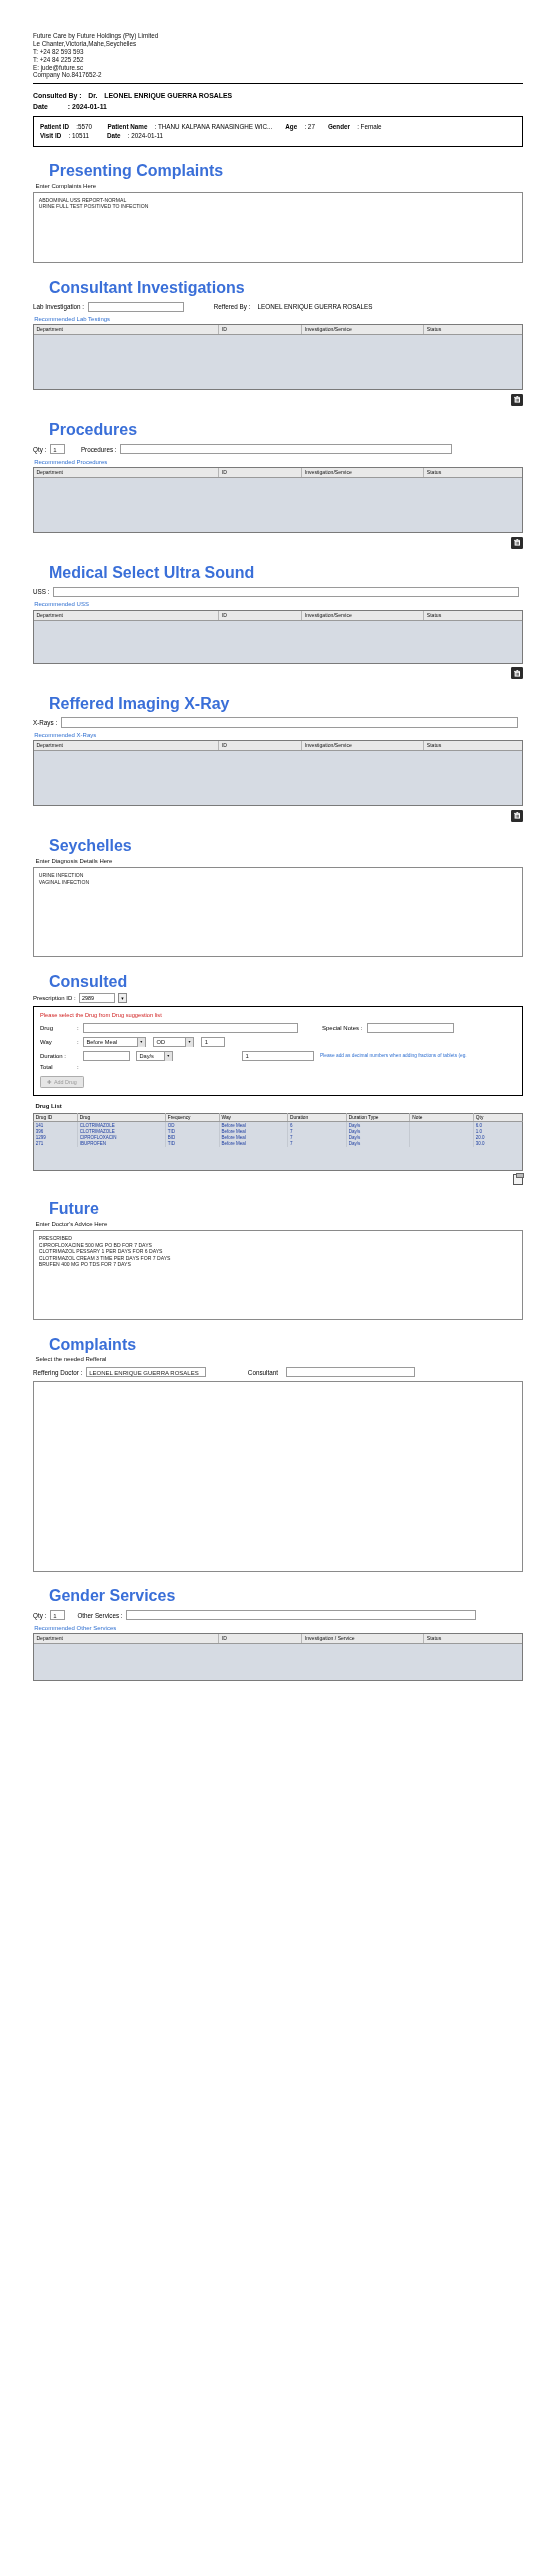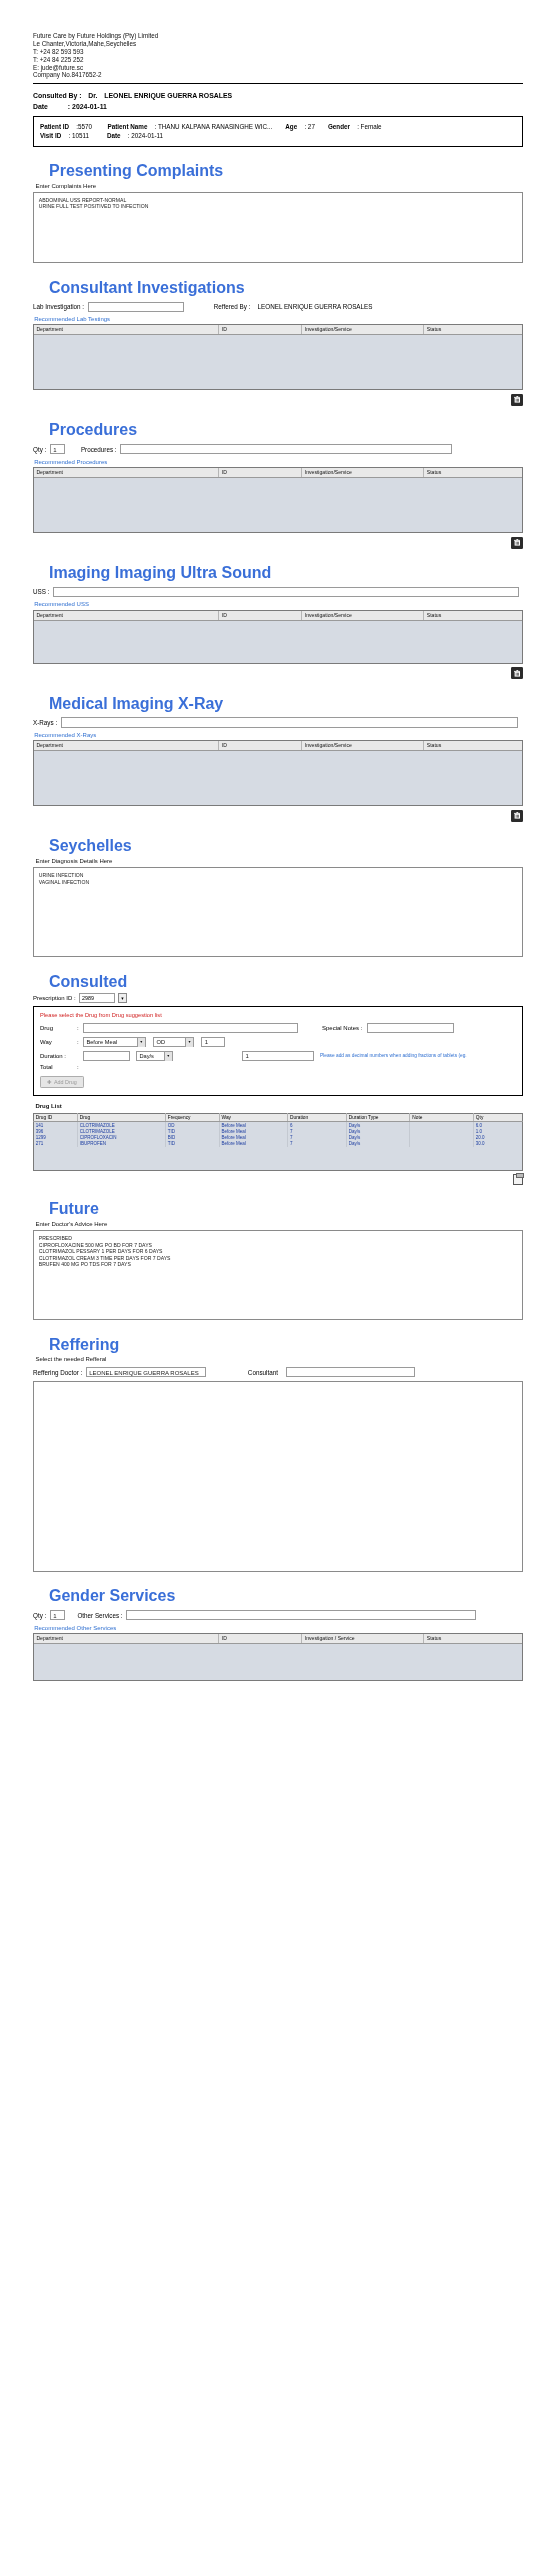--- a/index.html
+++ b/index.html
@@ -343,21 +343,21 @@
           <rect x="1" y="3" width="9" height="8" fill="#fff"></rect>
           <rect x="0" y="1.5" width="11" height="1.5" fill="#fff"></rect>
           <rect x="4" y="0" width="3" height="1.5" fill="#fff"></rect>
           <rect x="3" y="4.5" width="1" height="5" fill="#2b2b2b"></rect>
           <rect x="5" y="4.5" width="1" height="5" fill="#2b2b2b"></rect>
           <rect x="7" y="4.5" width="1" height="5" fill="#2b2b2b"></rect>
         </svg>
     </div>
   </div>
 
-  <h2 class="section">Imaging Imaging Ultra Sound</h2>
+  <h2 class="section">Medical Select Ultra Sound</h2>
   <div class="inline-row">
     <span class="lab">USS :</span>
     <span class="inp" style="width:466px"></span>
   </div>
   <div class="blue-link">Recommended USS</div>
   <div class="grid">
     <div class="ghead">
       <div class="c1">Department</div>
       <div class="c2">ID</div>
       <div class="c3">Investigation/Service</div>
@@ -371,21 +371,21 @@
           <rect x="1" y="3" width="9" height="8" fill="#fff"></rect>
           <rect x="0" y="1.5" width="11" height="1.5" fill="#fff"></rect>
           <rect x="4" y="0" width="3" height="1.5" fill="#fff"></rect>
           <rect x="3" y="4.5" width="1" height="5" fill="#2b2b2b"></rect>
           <rect x="5" y="4.5" width="1" height="5" fill="#2b2b2b"></rect>
           <rect x="7" y="4.5" width="1" height="5" fill="#2b2b2b"></rect>
         </svg>
     </div>
   </div>
 
-  <h2 class="section">Medical Imaging X-Ray</h2>
+  <h2 class="section">Reffered Imaging X-Ray</h2>
   <div class="inline-row">
     <span class="lab">X-Rays :</span>
     <span class="inp" style="width:457px"></span>
   </div>
   <div class="blue-link">Recommended X-Rays</div>
   <div class="grid">
     <div class="ghead">
       <div class="c1">Department</div>
       <div class="c2">ID</div>
       <div class="c3">Investigation/Service</div>
@@ -535,21 +535,21 @@
   </div>
 
   <h2 class="section">Future</h2>
   <div class="sub-label">Enter Doctor's Advice Here</div>
   <div class="txt-area tall">PRESCRIBED
 CIPROFLOXACINE 500 MG PO BD FOR 7 DAYS
 CLOTRIMAZOL PESSARY 1 PER DAYS FOR 6 DAYS
 CLOTRIMAZOL CREAM 3 TIME PER DAYS FOR 7 DAYS
 BRUFEN 400 MG PO TDS FOR 7 DAYS</div>
 
-  <h2 class="section">Reffering</h2>
+  <h2 class="section">Complaints</h2>
   <div class="sub-label">Select the needed Refferal</div>
   <div class="inline-row">
     <span class="lab">Reffering Doctor :</span>
     <span class="inp" style="width:120px">LEONEL ENRIQUE GUERRA ROSALES</span>
     <span style="width:42px"></span>
     <span class="lab">Consultant</span>
     <span class="inp" style="width:129px;margin-left:4.8px"></span>
   </div>
   <div class="txt-area xtall" style="margin-top:3.6px"></div>
 

